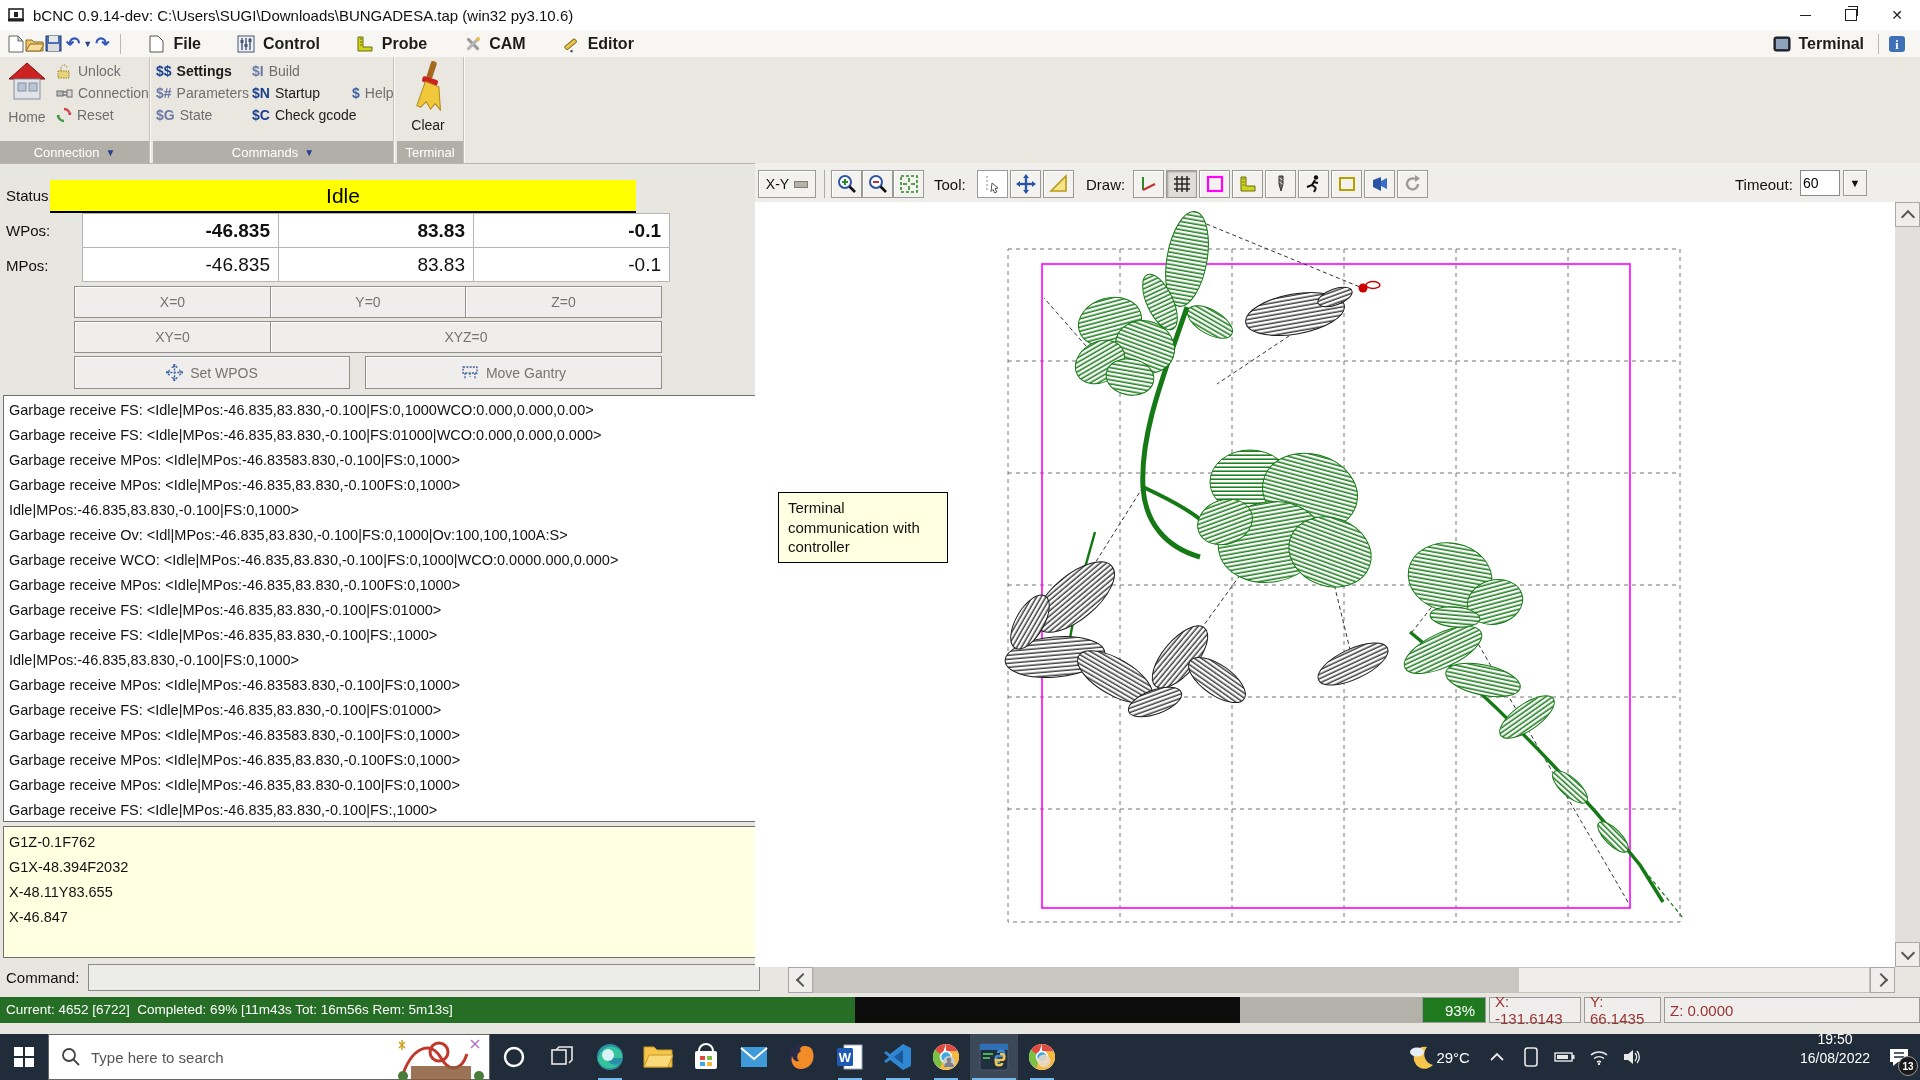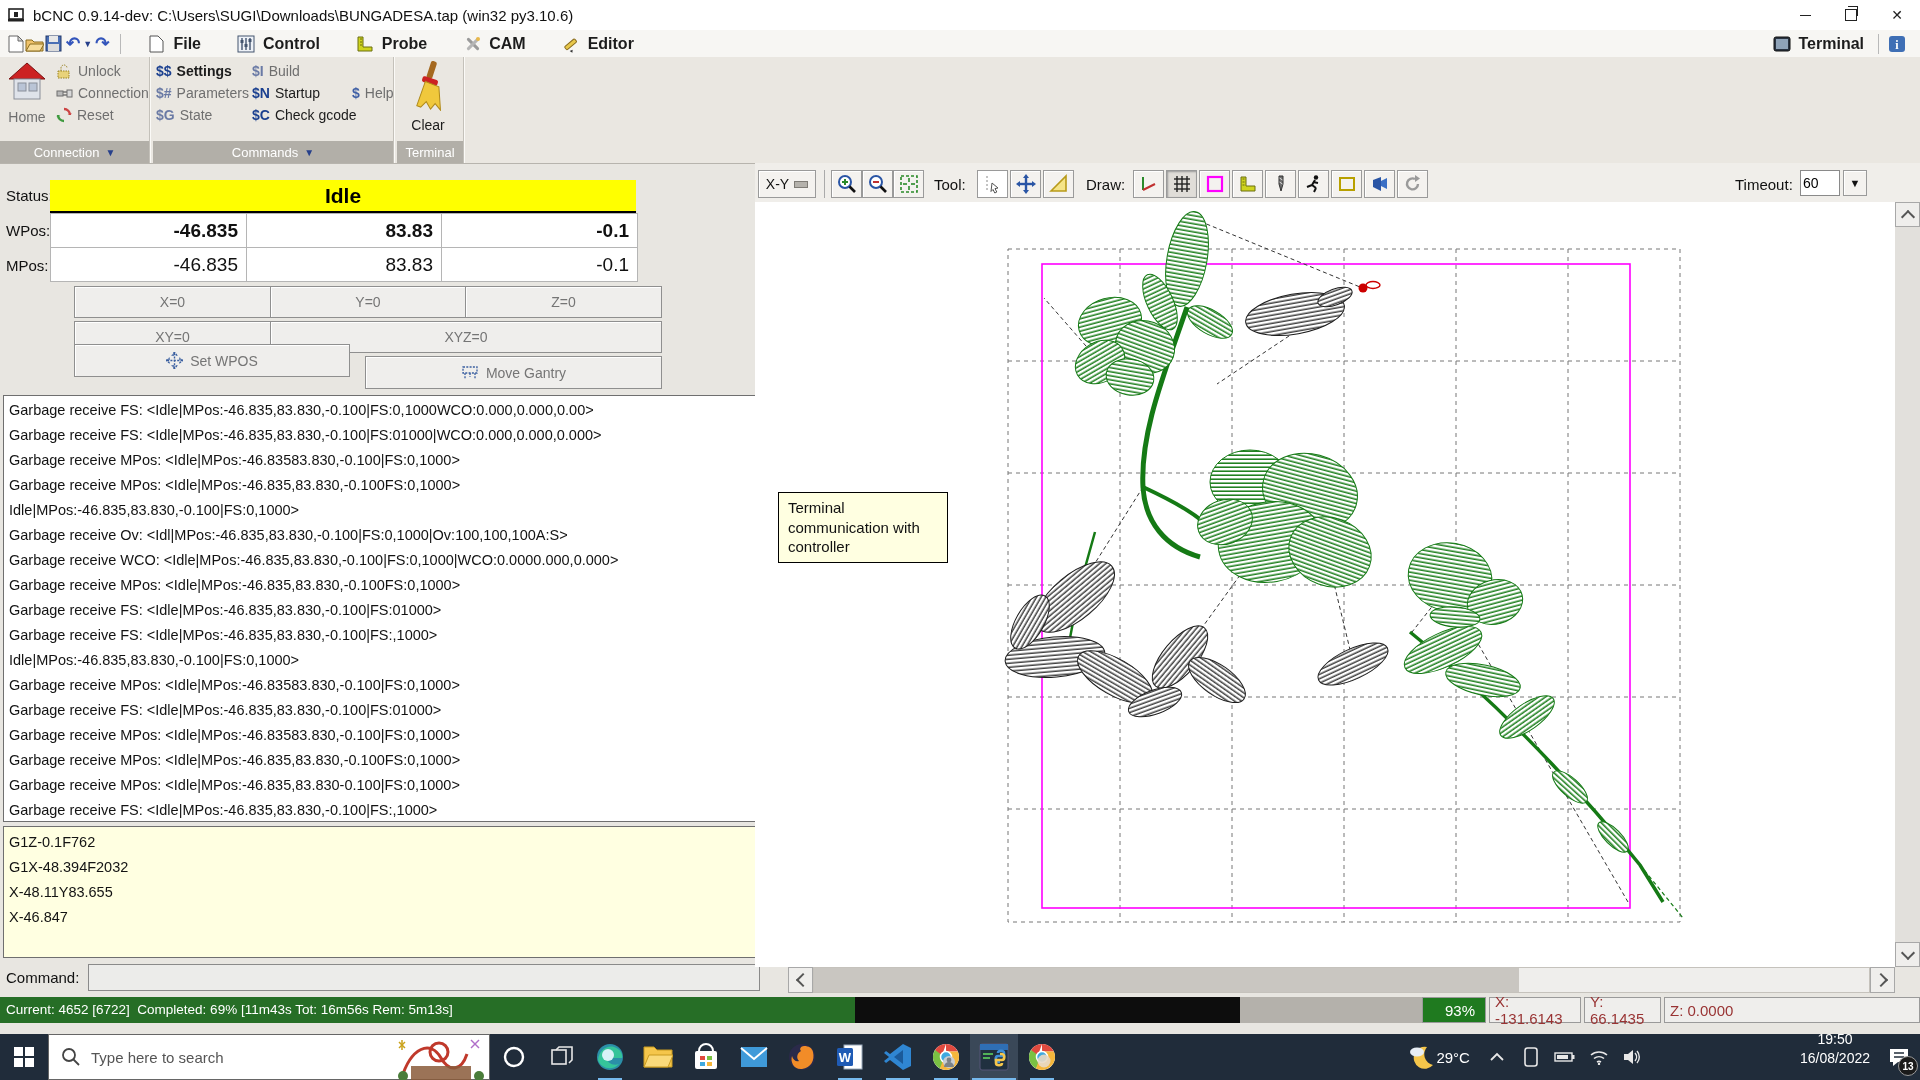--- a/index.html
+++ b/index.html
@@ -19,21 +19,21 @@
   .ribbon{left:0;top:57px;width:1920px;height:106px;background:#eae7e1;border-bottom:1px solid #b7b4ad;}
   .rgroup-sep{position:absolute;top:0;width:1px;height:106px;background:#c4c1ba;box-shadow:1px 0 0 #fbfaf7;}
   .ritem{position:absolute;font-size:14px;color:#6f6f6f;display:flex;align-items:center;gap:5px;white-space:nowrap;}
   .ritem .pfx{color:#1a3f8f;font-weight:bold;}
   .ritem.on{color:#1c1c1c;font-weight:bold;}
   .ritem.semi{color:#1c1c1c;}
   .gstrip{position:absolute;top:84px;height:22px;background:#b2afa8;color:#ffffff;font-size:13px;display:flex;align-items:center;justify-content:center;gap:6px;}
   .gstrip .caret{color:#27408b;font-size:10px;}
   
   .lab{font-size:15px;color:#111;}
-  .cell{position:absolute;background:#fff;border:1px solid #b5b5b5;font-size:19px;color:#111;display:flex;align-items:center;justify-content:flex-end;padding-right:8px;box-sizing:border-box;}
+  .cell{position:absolute;background:#fff;border:1px solid #b5b5b5;font-size:19px;color:#111;display:flex;align-items:center;justify-content:flex-end;padding-right:8px;box-sizing:border-box;margin-left:32px;}
   .pbtn{position:absolute;background:#efeeec;border:1px solid #8f8f8f;box-shadow:inset 1px 1px 0 #ffffff;font-size:14px;color:#757575;display:flex;align-items:center;justify-content:center;gap:7px;box-sizing:border-box;margin-left:24px;}
   
   .logbox{left:3px;top:395px;width:755px;height:427px;background:#fff;border:1px solid #6f6f6f;box-sizing:border-box;padding:2px 0 0 5px;font-size:14.5px;color:#131313;line-height:25px;white-space:nowrap;overflow:hidden;}
   .edbox{left:3px;top:826px;width:755px;height:132px;background:#ffffe1;border:1px solid #6f6f6f;box-sizing:border-box;padding:3px 0 0 5px;font-size:14.5px;color:#131313;line-height:25px;white-space:nowrap;overflow:hidden;}
   .sbarrow{position:absolute;width:25px;height:25px;background:#efeeec;border:1px solid #a8a8a8;box-sizing:border-box;display:flex;align-items:center;justify-content:center;}
   .chev{width:8px;height:8px;border-right:2px solid #555;border-bottom:2px solid #555;display:inline-block;}
   .chev.up{transform:rotate(-135deg);margin-top:4px;}
   .chev.down{transform:rotate(45deg);margin-bottom:4px;}
   .chev.left{transform:rotate(135deg);margin-left:4px;}
   .chev.right{transform:rotate(-45deg);margin-right:4px;}
@@ -255,39 +255,39 @@
           <polygon points="10,48 16,23 30,27 34,50 28,44 24,50 19,43 14,49" fill="#f0c83c" stroke="#b08a1a" transform="rotate(6 22 36)"></polygon>
         </svg>
     </span>
     <span class="ritem semi" style="left:400px;top:60px;width:56px;justify-content:center">Clear</span>
     <div class="gstrip" style="left:397px;width:66px">
       <span>Terminal</span>
     </div>
   </div>
 
   <span class="abs lab" style="left:6px;top:187px">Status:</span>
-  <div class="abs" style="left:50px;top:180px;width:586px;height:31px;background:#ffff00;border-bottom:2px solid #000;display:flex;align-items:center;justify-content:center;font-size:21px;font-weight:bold;color:#000">Idle</div>
+  <div class="abs" style="left:50px;top:180px;width:586px;height:31px;background:#ffff00;border-bottom:2px solid #000;display:flex;align-items:center;justify-content:center;font-size:21px;font-weight:normal;color:#000">Idle</div>
 
   <span class="abs lab" style="left:6px;top:222px">WPos:</span>
   <div class="cell" style="left:50px;top:213px;width:197px;height:35px;font-weight:bold">-46.835</div>
   <div class="cell" style="left:246px;top:213px;width:196px;height:35px;font-weight:bold">83.83</div>
   <div class="cell" style="left:441px;top:213px;width:197px;height:35px;font-weight:bold">-0.1</div>
 
   <span class="abs lab" style="left:6px;top:257px">MPos:</span>
   <div class="cell" style="left:50px;top:247px;width:197px;height:35px">-46.835</div>
   <div class="cell" style="left:246px;top:247px;width:196px;height:35px">83.83</div>
   <div class="cell" style="left:441px;top:247px;width:197px;height:35px">-0.1</div>
 
   <div class="pbtn" style="left:50px;top:286px;width:197px;height:32px">X=0</div>
   <div class="pbtn" style="left:246px;top:286px;width:196px;height:32px">Y=0</div>
   <div class="pbtn" style="left:441px;top:286px;width:197px;height:32px">Z=0</div>
   <div class="pbtn" style="left:50px;top:321px;width:197px;height:32px">XY=0</div>
   <div class="pbtn" style="left:246px;top:321px;width:392px;height:32px">XYZ=0</div>
 
-  <div class="pbtn" style="left:50px;top:344px;width:276px;height:33px">
+  <div class="pbtn" style="left:50px;top:356px;width:276px;height:33px">
     <svg width="17" height="17">
         <g stroke="#3a5fa0" stroke-width="1.4" fill="none" stroke-dasharray="2,1.4">
           <line x1="8.5" y1="1" x2="8.5" y2="16"></line>
           <line x1="1" y1="8.5" x2="16" y2="8.5"></line>
           <polygon points="8.5,0 6.5,3 10.5,3"></polygon>
           <polygon points="8.5,17 6.5,14 10.5,14"></polygon>
           <polygon points="0,8.5 3,6.5 3,10.5"></polygon>
           <polygon points="17,8.5 14,6.5 14,10.5"></polygon>
         </g>
       </svg>

